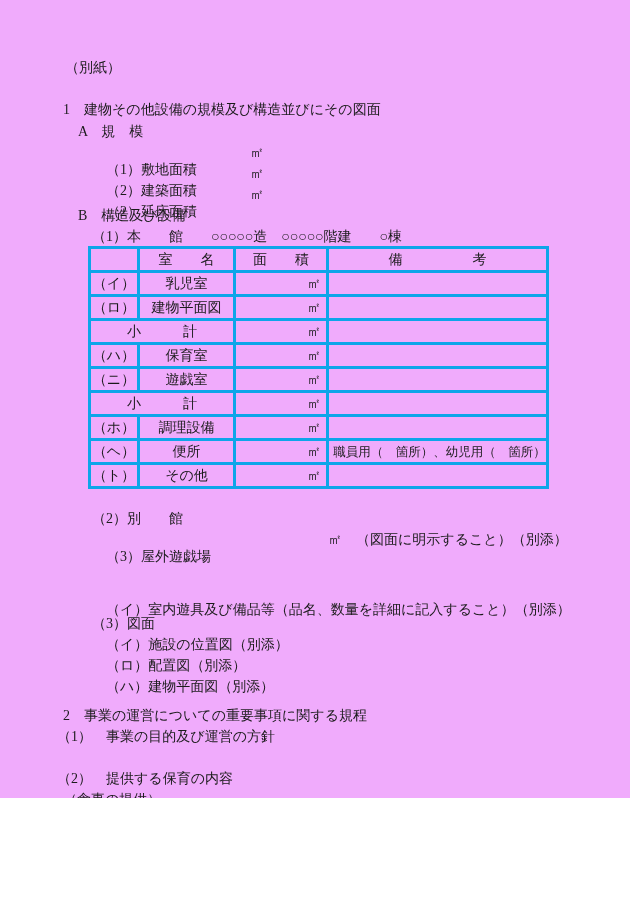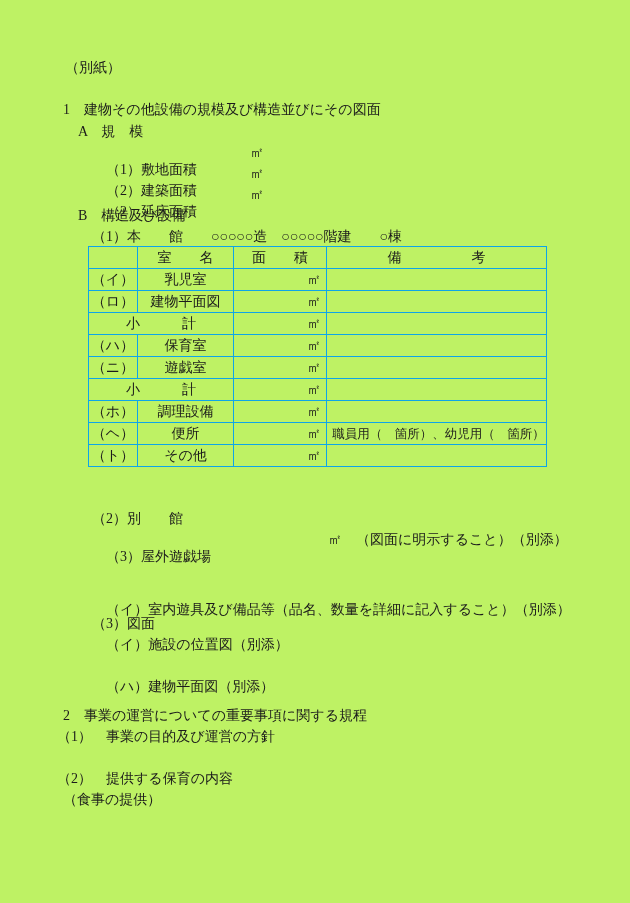--- a/index.html
+++ b/index.html
@@ -1,20 +1,20 @@
 <!DOCTYPE html>
 <html><head>
 <meta charset="utf-8">
 <style>
   html, body { margin: 0; padding: 0; background: #ffffff; }
   .page {
     position: relative;
     width: 630px;
-    height: 903px;
-    background: #bef264;
+    height: 798px;
+    background: #f0abfc;
     font-family: "Liberation Serif", "DejaVu Serif", serif;
     font-size: 14px;
     color: #1b1b1b;
     overflow: hidden;
   }
   .ln {
     position: absolute;
     white-space: pre;
     line-height: 17px;
   }
@@ -25,21 +25,21 @@
   }
   table.room-table {
     position: absolute;
     left: 88px;
     top: 246px;
     border-collapse: collapse;
     table-layout: fixed;
     width: 458px;
   }
   table.room-table td {
-    border: 1px solid #0ea5e9;
+    border: 3px solid #0ea5e9;
     height: 21px;
     padding: 0;
     font-size: 14px;
     line-height: 16px;
     white-space: pre;
     overflow: hidden;
   }
   td.c { text-align: center; }
   td.r { text-align: right; padding-right: 5px !important; }
   td.rem { text-align: center; padding-left: 4px !important; font-size: 12.5px !important; }
@@ -146,20 +146,21 @@
   <div class="ln" style="left:92px; top:531px">
     <span>（3）屋外遊戯場</span>
     <span class="u" style="left:236px">㎡</span>
     <span class="u" style="left:264px">（図面に明示すること）（別添）</span>
   </div>
 
   <div class="ln" style="left:106px; top:601px">（イ）室内遊具及び備品等（品名、数量を詳細に記入すること）（別添）</div>
 
   <div class="ln" style="left:92px; top:615px">（3）図面</div>
   <div class="ln" style="left:106px; top:636px">（イ）施設の位置図（別添）</div>
+  <div class="ln" style="left:106px; top:657px">（ロ）配置図（別添）</div>
   <div class="ln" style="left:106px; top:678px">（ハ）建物平面図（別添）</div>
 
   <div class="ln" style="left:63px; top:707px">2　事業の運営についての重要事項に関する規程</div>
   <div class="ln" style="left:57px; top:728px">（1）　事業の目的及び運営の方針</div>
   <div class="ln" style="left:57px; top:770px">（2）　提供する保育の内容</div>
   <div class="ln" style="left:63px; top:791px">（食事の提供）</div>
 
 </div>
 
 </body></html>

